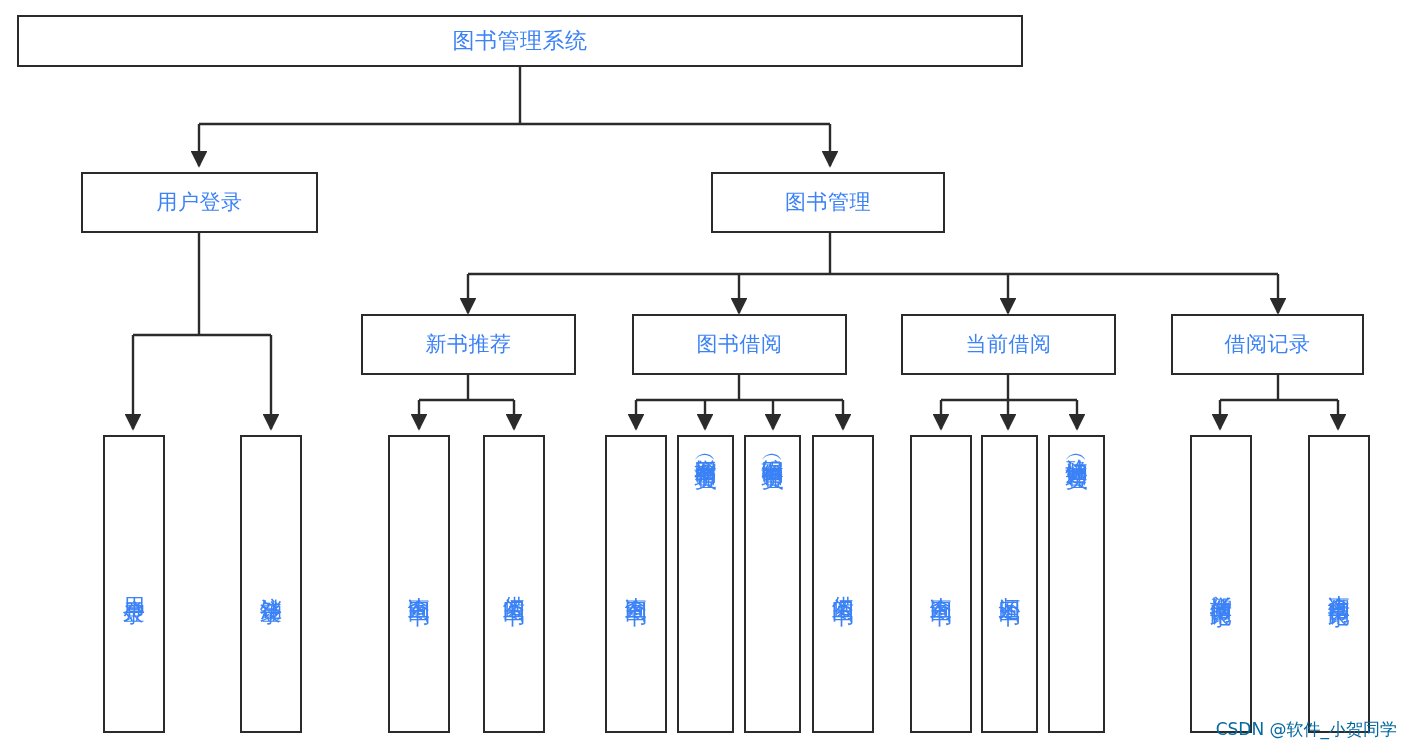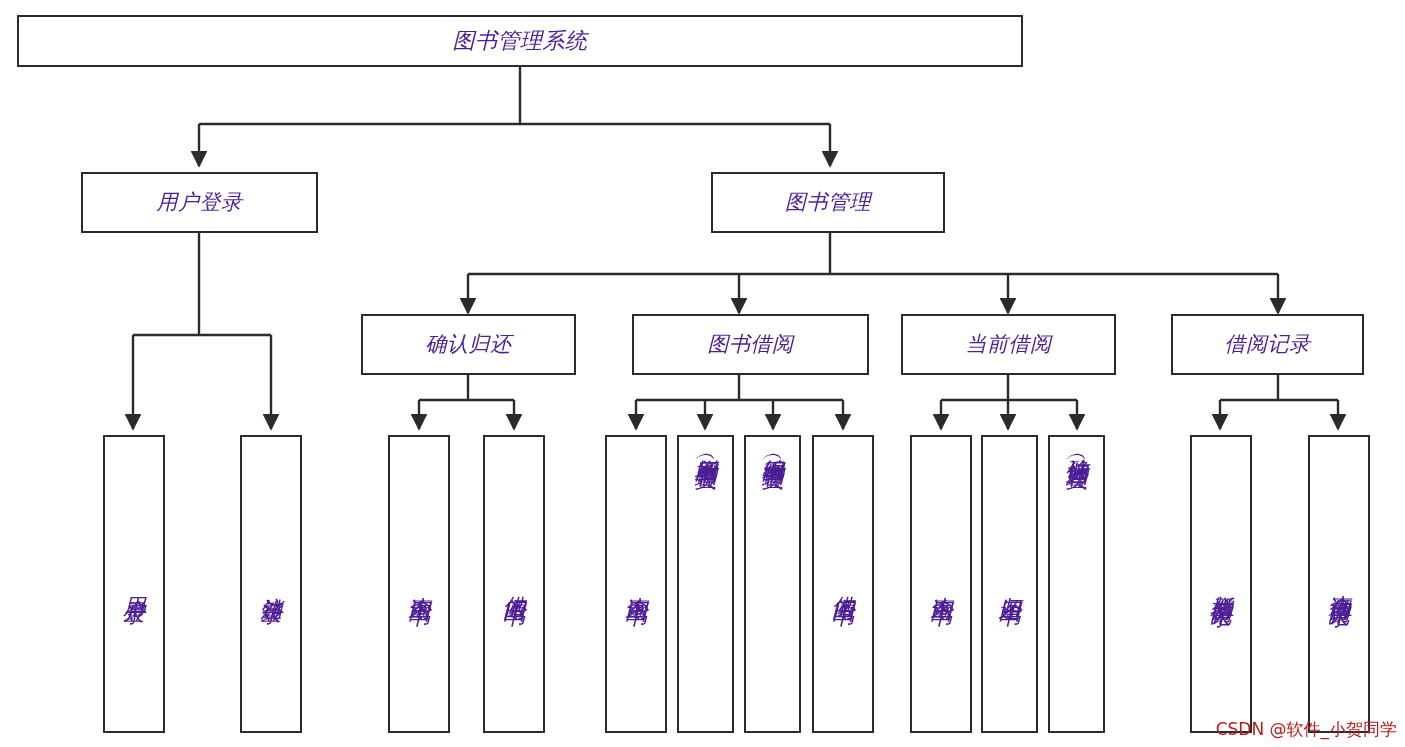--- a/index.html
+++ b/index.html
@@ -28,25 +28,24 @@
     position: absolute;
     box-sizing: border-box;
     background: #ffffff;
     border: 2px solid #2b2b2b;
     display: flex;
     align-items: center;
     justify-content: center;
     z-index: 5;
   }
   .node-label {
-    color: #4c1d95;
+    color: #3b82f6;
     line-height: 1.08;
     letter-spacing: 0.5px;
     white-space: pre;
-    font-style: italic;
   }
   .node.horizontal .node-label {
     font-size: 21px;
   }
   .node.root .node-label {
     font-size: 22px;
   }
   .node.vertical {
     align-items: center;
     justify-content: center;
@@ -64,21 +63,21 @@
     letter-spacing: 1.5px;
   }
   .node.vertical.top-anchor {
     align-items: flex-start;
   }
   #watermark {
     position: absolute;
     right: 8px;
     bottom: 6px;
     font-size: 17px;
-    color: #b91c1c;
+    color: #0369a1;
     z-index: 9;
     white-space: pre;
     font-family: "DejaVu Sans", "Liberation Sans", sans-serif;
   }
 </style>
 </head>
 <body>
 
 <div id="stage">
 
@@ -139,24 +138,24 @@
 
   <div class="node horizontal" style="left:81px; top:172px; width:237px; height:61px;">
     <span class="node-label">用户登录</span>
   </div>
 
   <div class="node horizontal" style="left:711px; top:172px; width:234px; height:61px;">
     <span class="node-label">图书管理</span>
   </div>
 
   <div class="node horizontal" style="left:361px; top:314px; width:215px; height:61px;">
-    <span class="node-label">确认归还</span>
-  </div>
-
-  <div class="node horizontal" style="left:632px; top:314px; width:237px; height:61px;">
+    <span class="node-label">新书推荐</span>
+  </div>
+
+  <div class="node horizontal" style="left:632px; top:314px; width:215px; height:61px;">
     <span class="node-label">图书借阅</span>
   </div>
 
   <div class="node horizontal" style="left:901px; top:314px; width:215px; height:61px;align-items:center;">
     <span class="node-label">当前借阅</span>
   </div>
 
   <div class="node horizontal" style="left:1171px; top:314px; width:193px; height:61px;">
     <span class="node-label">借阅记录</span>
   </div>

